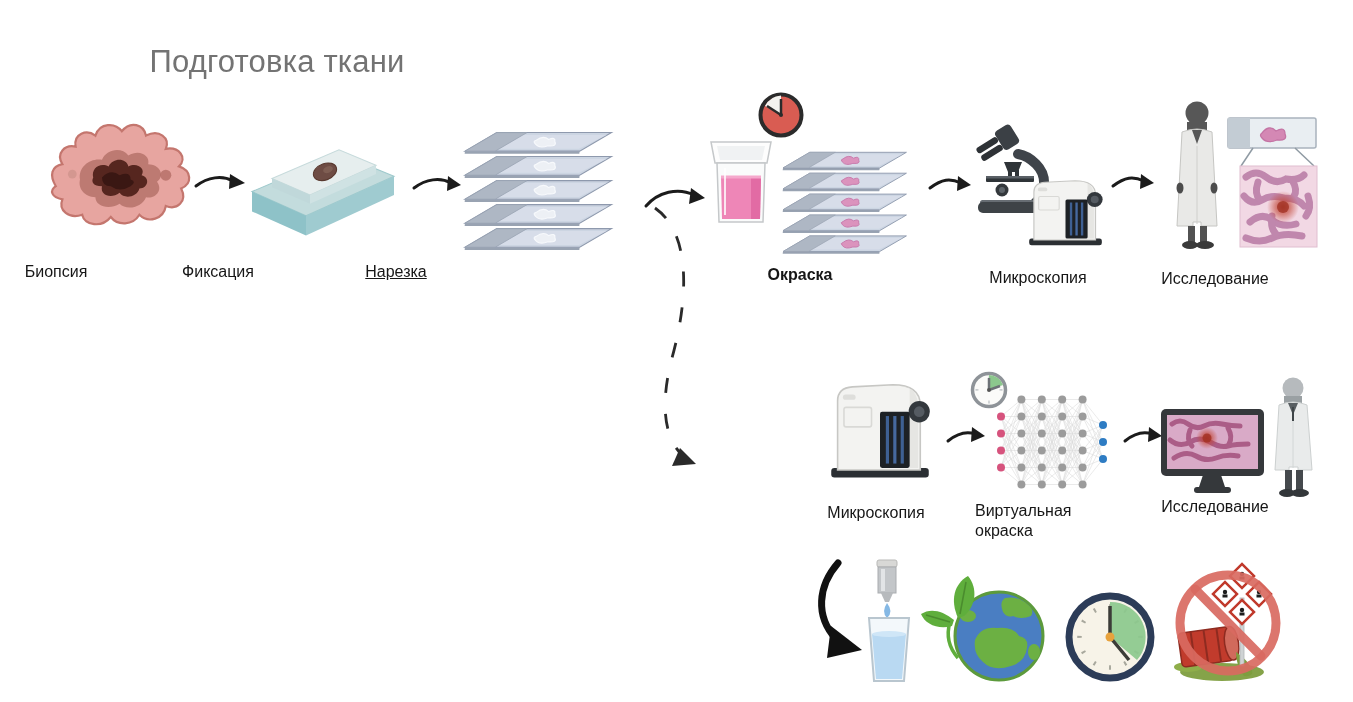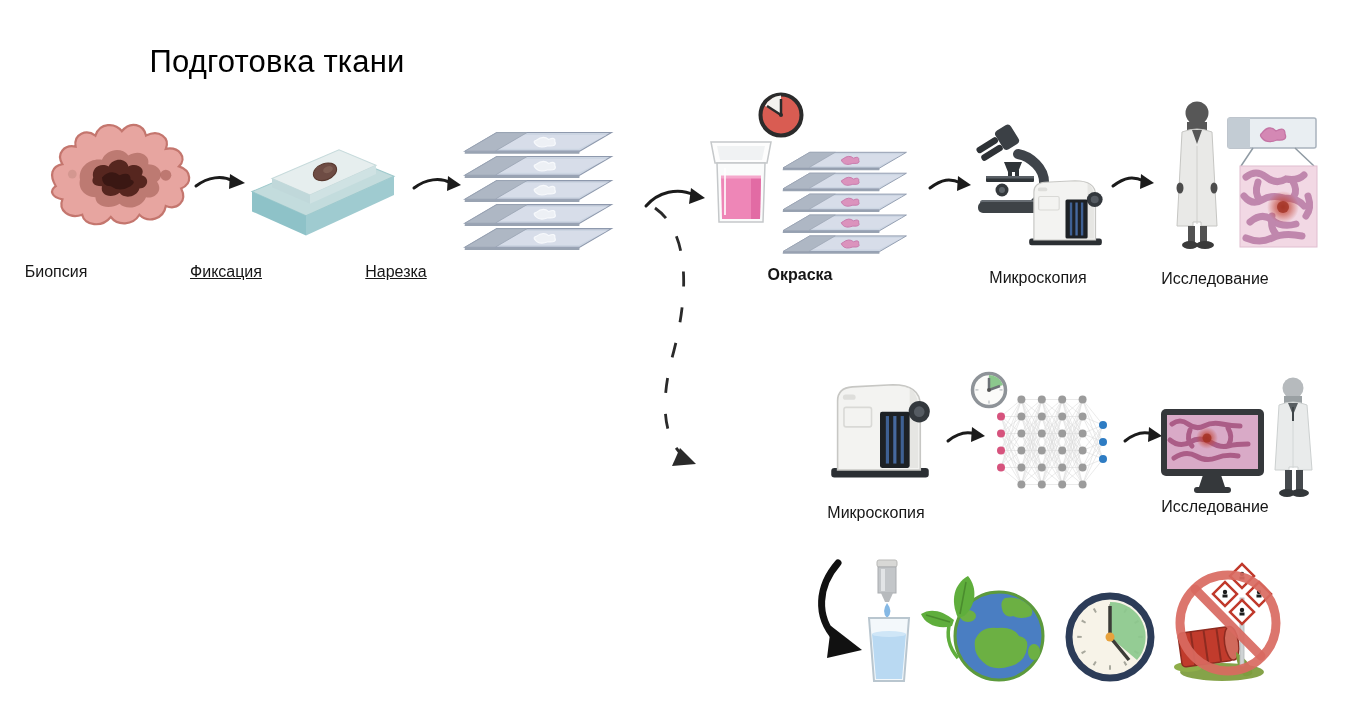--- a/index.html
+++ b/index.html
@@ -2,21 +2,21 @@
 <html><head>
 <meta charset="utf-8">
 <style>
   html,body{margin:0;padding:0;background:#fff;}
   #canvas{
     position:relative;width:1353px;height:702px;background:#ffffff;overflow:hidden;
     font-family:"Liberation Sans", sans-serif;
   }
   #art{position:absolute;left:0;top:0;}
   .title{
-    position:absolute;font-size:31px;color:#000000;white-space:nowrap;
+    position:absolute;font-size:31px;color:#737373;white-space:nowrap;
     transform:translateX(-50%);letter-spacing:0.2px;
   }
   .label{
     position:absolute;font-size:16px;color:#161616;white-space:nowrap;
     transform:translateX(-50%);
   }
   .label.wrap{
     transform:none;white-space:normal;width:135px;line-height:1.28;
   }
 </style>
@@ -513,22 +513,23 @@
           <rect x="1239.5" y="612.5" width="5" height="3"></rect>
     </g>
     <circle cx="1228" cy="623" r="48" fill="none" stroke="#d96a61" stroke-width="9" opacity="0.92"></circle>
     <line x1="1195" y1="589" x2="1261" y2="656" stroke="#d96a61" stroke-width="9" opacity="0.92" stroke-linecap="round"></line>
   </g>
 </svg>
 
 <div class="title" style="left:277px;top:44px;">Подготовка ткани</div>
 
 <div class="label" style="left:56px;top:263px;">Биопсия</div>
-<div class="label" style="left:226px;top:263px;text-decoration:underline;">Фиксация</div>
+<div class="label" style="left:218px;top:263px;">Фиксация</div>
 <div class="label" style="left:396px;top:263px;text-decoration:underline;">Нарезка</div>
 <div class="label" style="left:800px;top:266px;font-weight:bold;">Окраска</div>
 <div class="label" style="left:1038px;top:269px;">Микроскопия</div>
 <div class="label" style="left:1215px;top:270px;">Исследование</div>
 
 <div class="label" style="left:876px;top:504px;">Микроскопия</div>
+<div class="label wrap" style="left:975px;top:501px;">Виртуальная окраска</div>
 <div class="label" style="left:1215px;top:498px;">Исследование</div>
 
 </div>
 
 </body></html>

